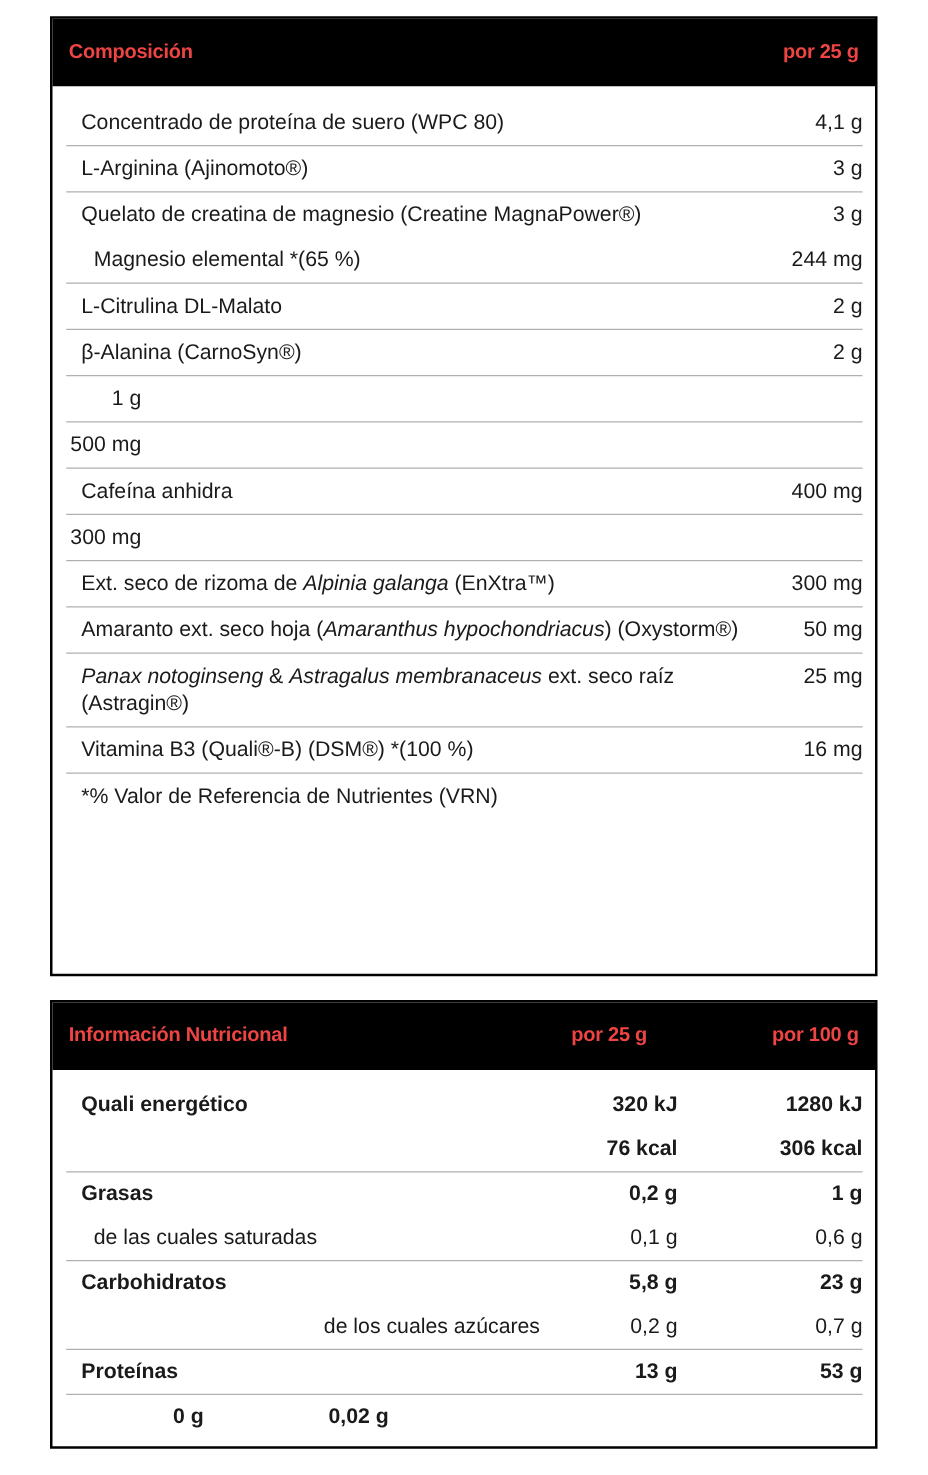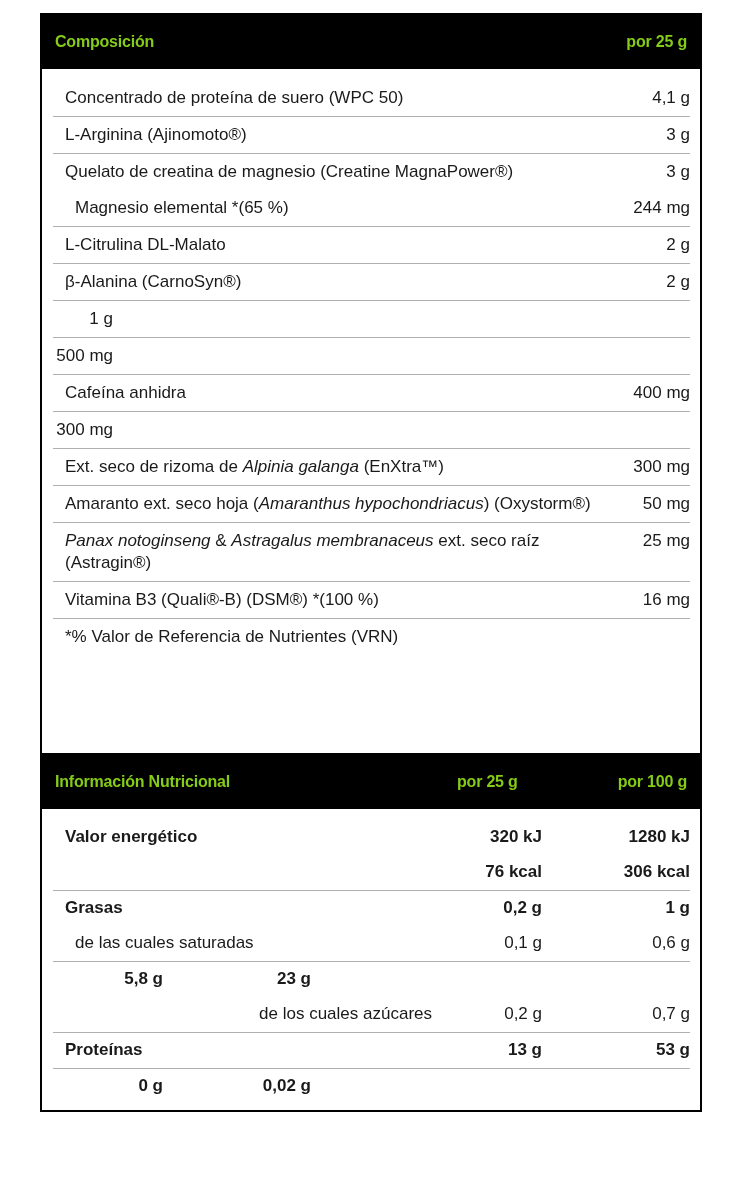--- a/index.html
+++ b/index.html
@@ -1,20 +1,20 @@
 <!DOCTYPE html>
 <html><head>
 <meta charset="utf-8">
 <style>
   html, body { margin: 0; padding: 0; background: #ffffff; }
   body { width: 742px; height: 1180px; position: relative; font-family: "Liberation Sans", sans-serif; color: #1a1a1a; }
   .panel { position: absolute; left: 40px; width: 658px; border: 2px solid #000; background: #fff; }
   #comp { top: 13px; height: 764px; }
-  #nutr { top: 753px; height: 355px; }
-  .head { background: #000; color: #84cc16; height: 54px; display: flex; align-items: center; padding: 0 13px 0 13px; font-weight: bold; font-size: 16px; font-family: "Liberation Sans", sans-serif; letter-spacing: -0.2px; }
+  #nutr { top: 800px; height: 355px; }
+  .head { background: #000; color: #ef4444; height: 54px; display: flex; align-items: center; padding: 0 13px 0 13px; font-weight: bold; font-size: 16px; font-family: "Liberation Sans", sans-serif; letter-spacing: -0.2px; }
   .head .title { flex: 1; }
   .body { padding: 11px 10px 0 11px; }
   .row { display: flex; border-bottom: 1px solid #b0b0b0; font-size: 17px; line-height: 22px; }
   .row.nosep { border-bottom: none; }
   .row .name { flex: 1; padding: 7px 0 7px 12px; }
   .row .name.indent { padding-left: 22px; }
   .row .val { width: 60px; text-align: right; padding: 7px 0 7px 0; }
   .row:last-child { border-bottom: none; }
   i { font-style: italic; }
   
@@ -30,21 +30,21 @@
 </head>
 <body>
 
 <div class="panel" id="comp">
   <div class="head">
     <span class="title">Composición</span>
     <span>por 25 g</span>
   </div>
   <div class="body" id="comp-body">
       <div class="row">
-        <div class="name">Concentrado de proteína de suero (WPC 50)</div>
+        <div class="name">Concentrado de proteína de suero (WPC 80)</div>
         <div class="val">4,1 g</div>
       </div>
       <div class="row">
         <div class="name">L-Arginina (Ajinomoto®)</div>
         <div class="val">3 g</div>
       </div>
       <div class="row nosep">
         <div class="name">Quelato de creatina de magnesio (Creatine MagnaPower®)</div>
         <div class="val">3 g</div>
       </div>
@@ -96,40 +96,41 @@
 </div>
 
 <div class="panel" id="nutr">
   <div class="head nhead">
     <span class="title">Información Nutricional</span>
     <span class="h1">por 25 g</span>
     <span class="h2">por 100 g</span>
   </div>
   <div class="body" id="nutr-body">
       <div class="nrow">
-        <div class="name" style="font-weight: bold;">Valor energético</div>
+        <div class="name" style="font-weight: bold;">Quali energético</div>
         <div class="v1" style="font-weight: bold;">320 kJ</div>
         <div class="v2" style="font-weight: bold;">1280 kJ</div>
       </div>
       <div class="nrow sep">
         <div class="name" style="font-weight: bold;"></div>
         <div class="v1" style="font-weight: bold;">76 kcal</div>
         <div class="v2" style="font-weight: bold;">306 kcal</div>
       </div>
       <div class="nrow">
         <div class="name" style="font-weight: bold;">Grasas</div>
         <div class="v1" style="font-weight: bold;">0,2 g</div>
         <div class="v2" style="font-weight: bold;">1 g</div>
       </div>
       <div class="nrow sep">
         <div class="name indent" style="font-weight: normal;">de las cuales saturadas</div>
         <div class="v1" style="font-weight: normal;">0,1 g</div>
         <div class="v2" style="font-weight: normal;">0,6 g</div>
       </div>
       <div class="nrow">
+        <div class="name" style="font-weight: bold;">Carbohidratos</div>
         <div class="v1" style="font-weight: bold;">5,8 g</div>
         <div class="v2" style="font-weight: bold; text-align: right;">23 g</div>
       </div>
       <div class="nrow sep">
         <div class="name indent" style="font-weight: normal; text-align: right;">de los cuales azúcares</div>
         <div class="v1" style="font-weight: normal;">0,2 g</div>
         <div class="v2" style="font-weight: normal;">0,7 g</div>
       </div>
       <div class="nrow sep">
         <div class="name" style="font-weight: bold;">Proteínas</div>

